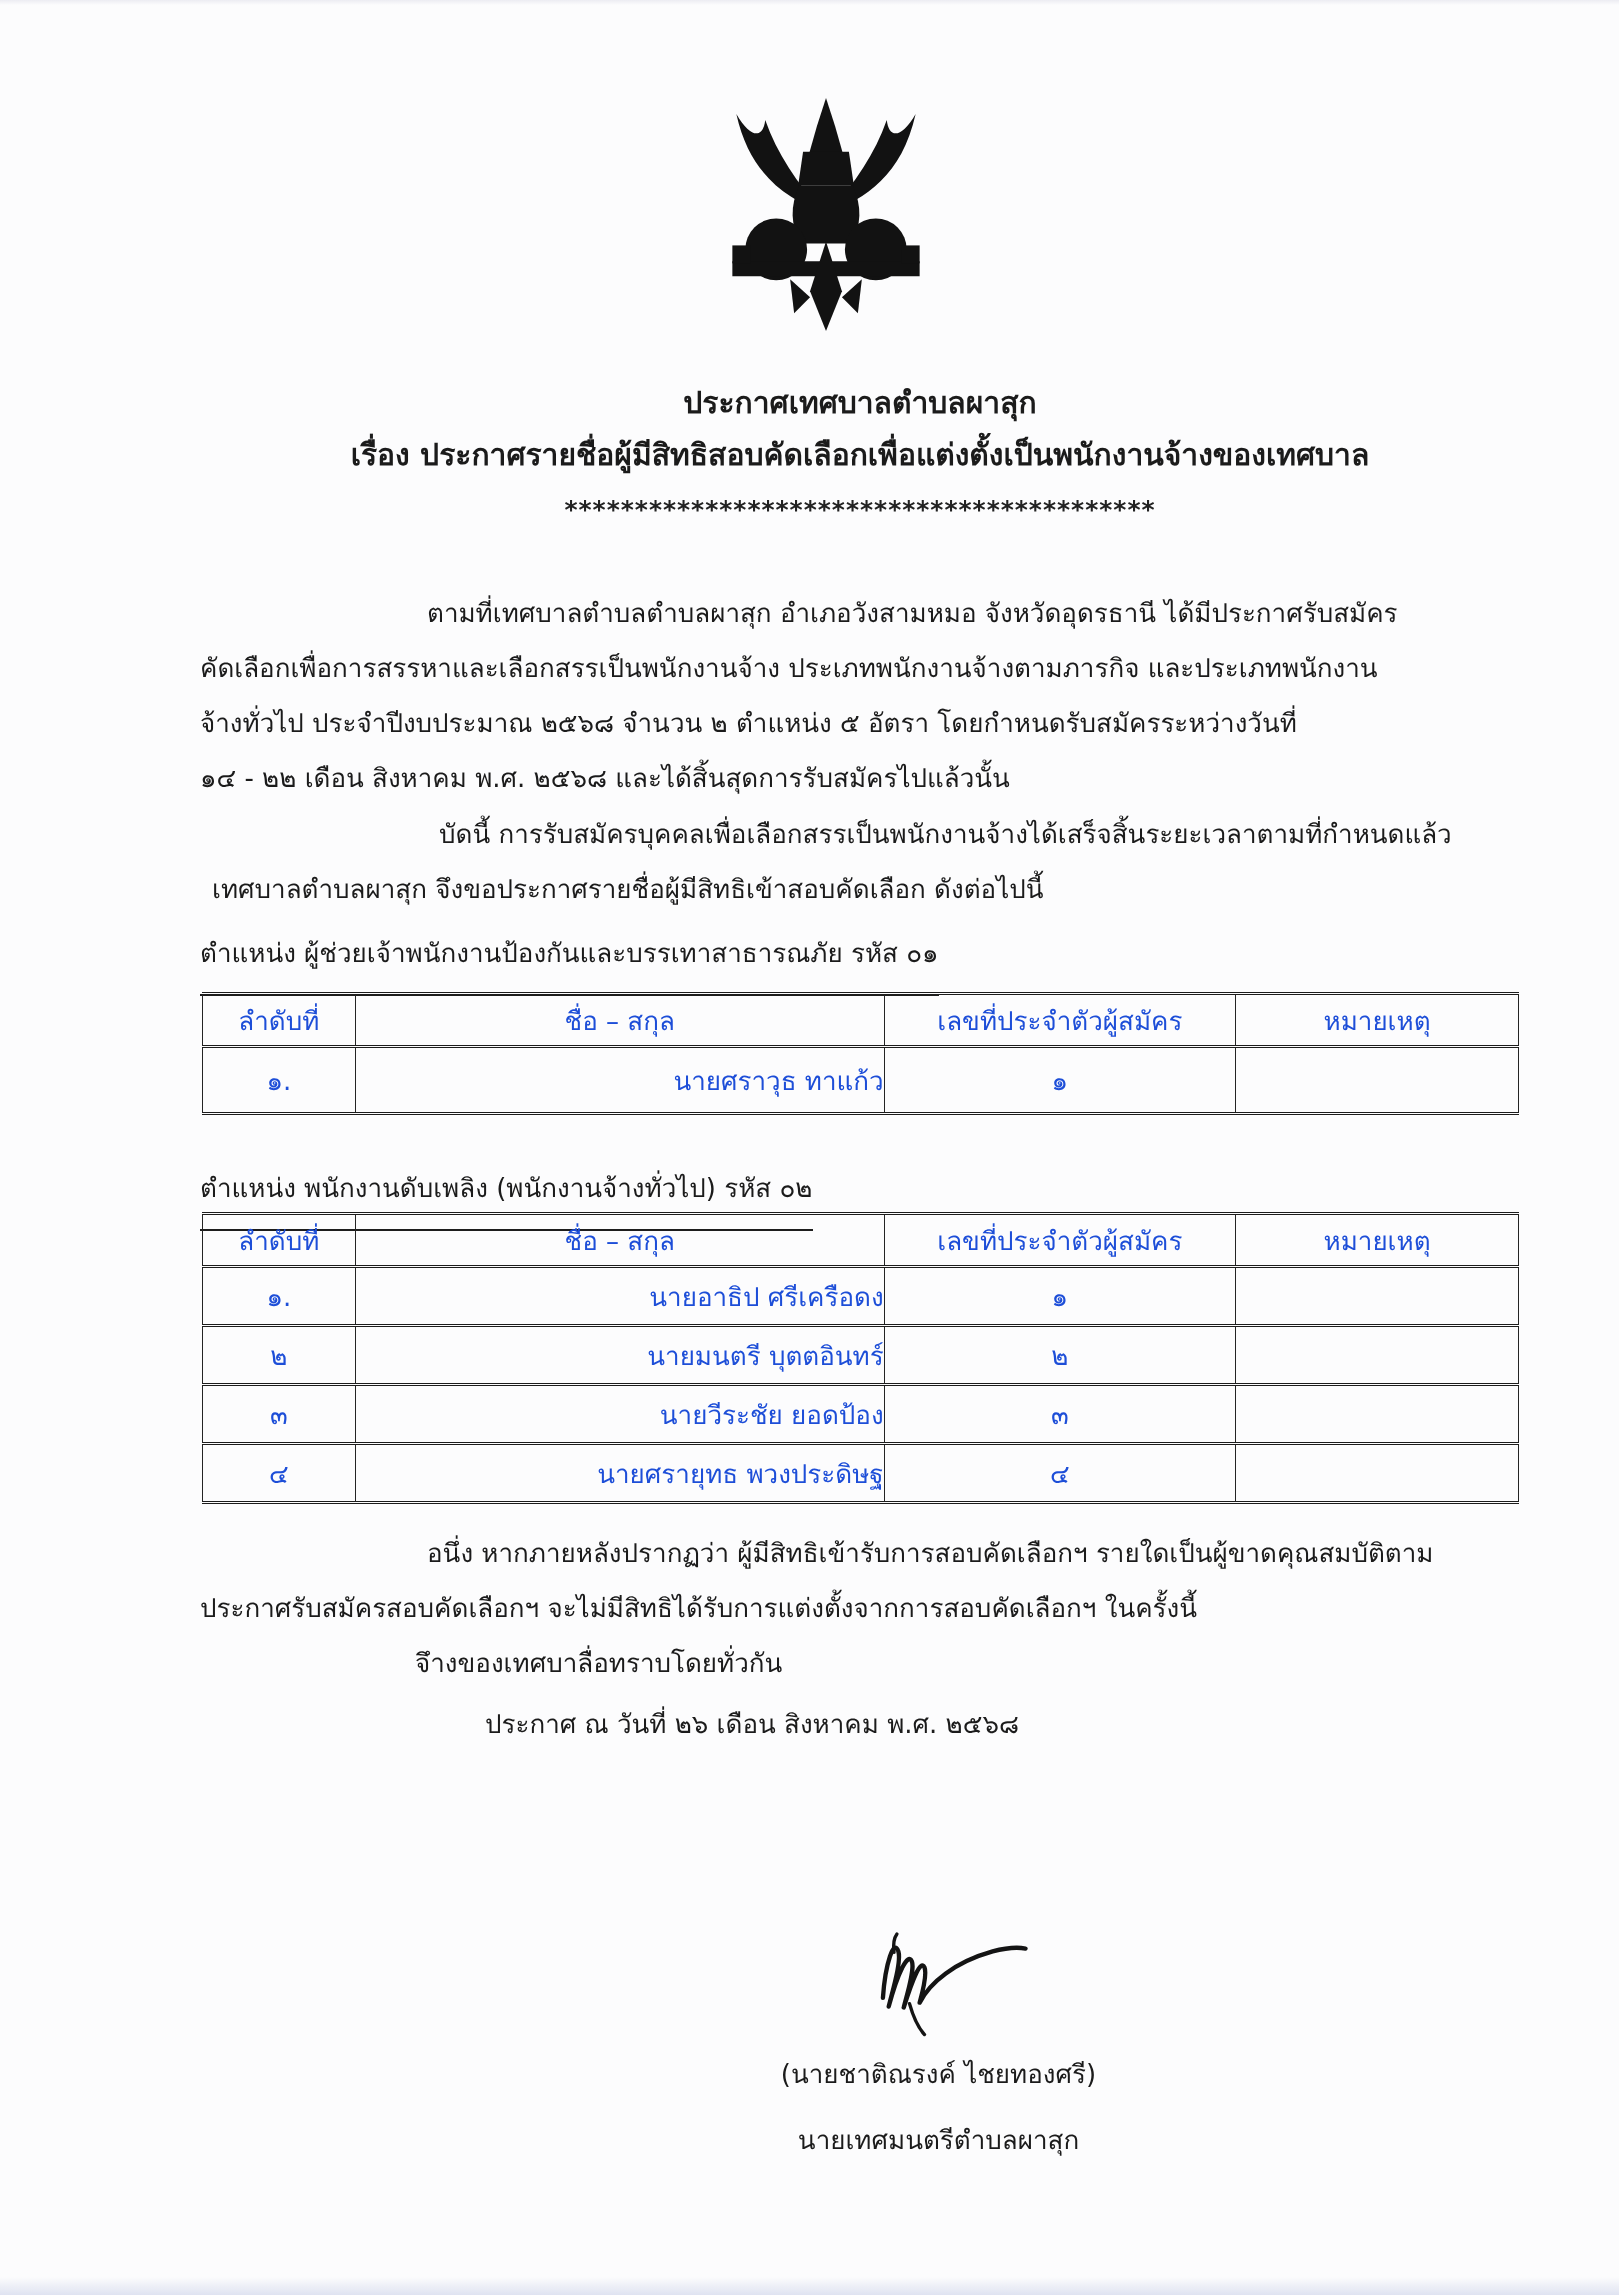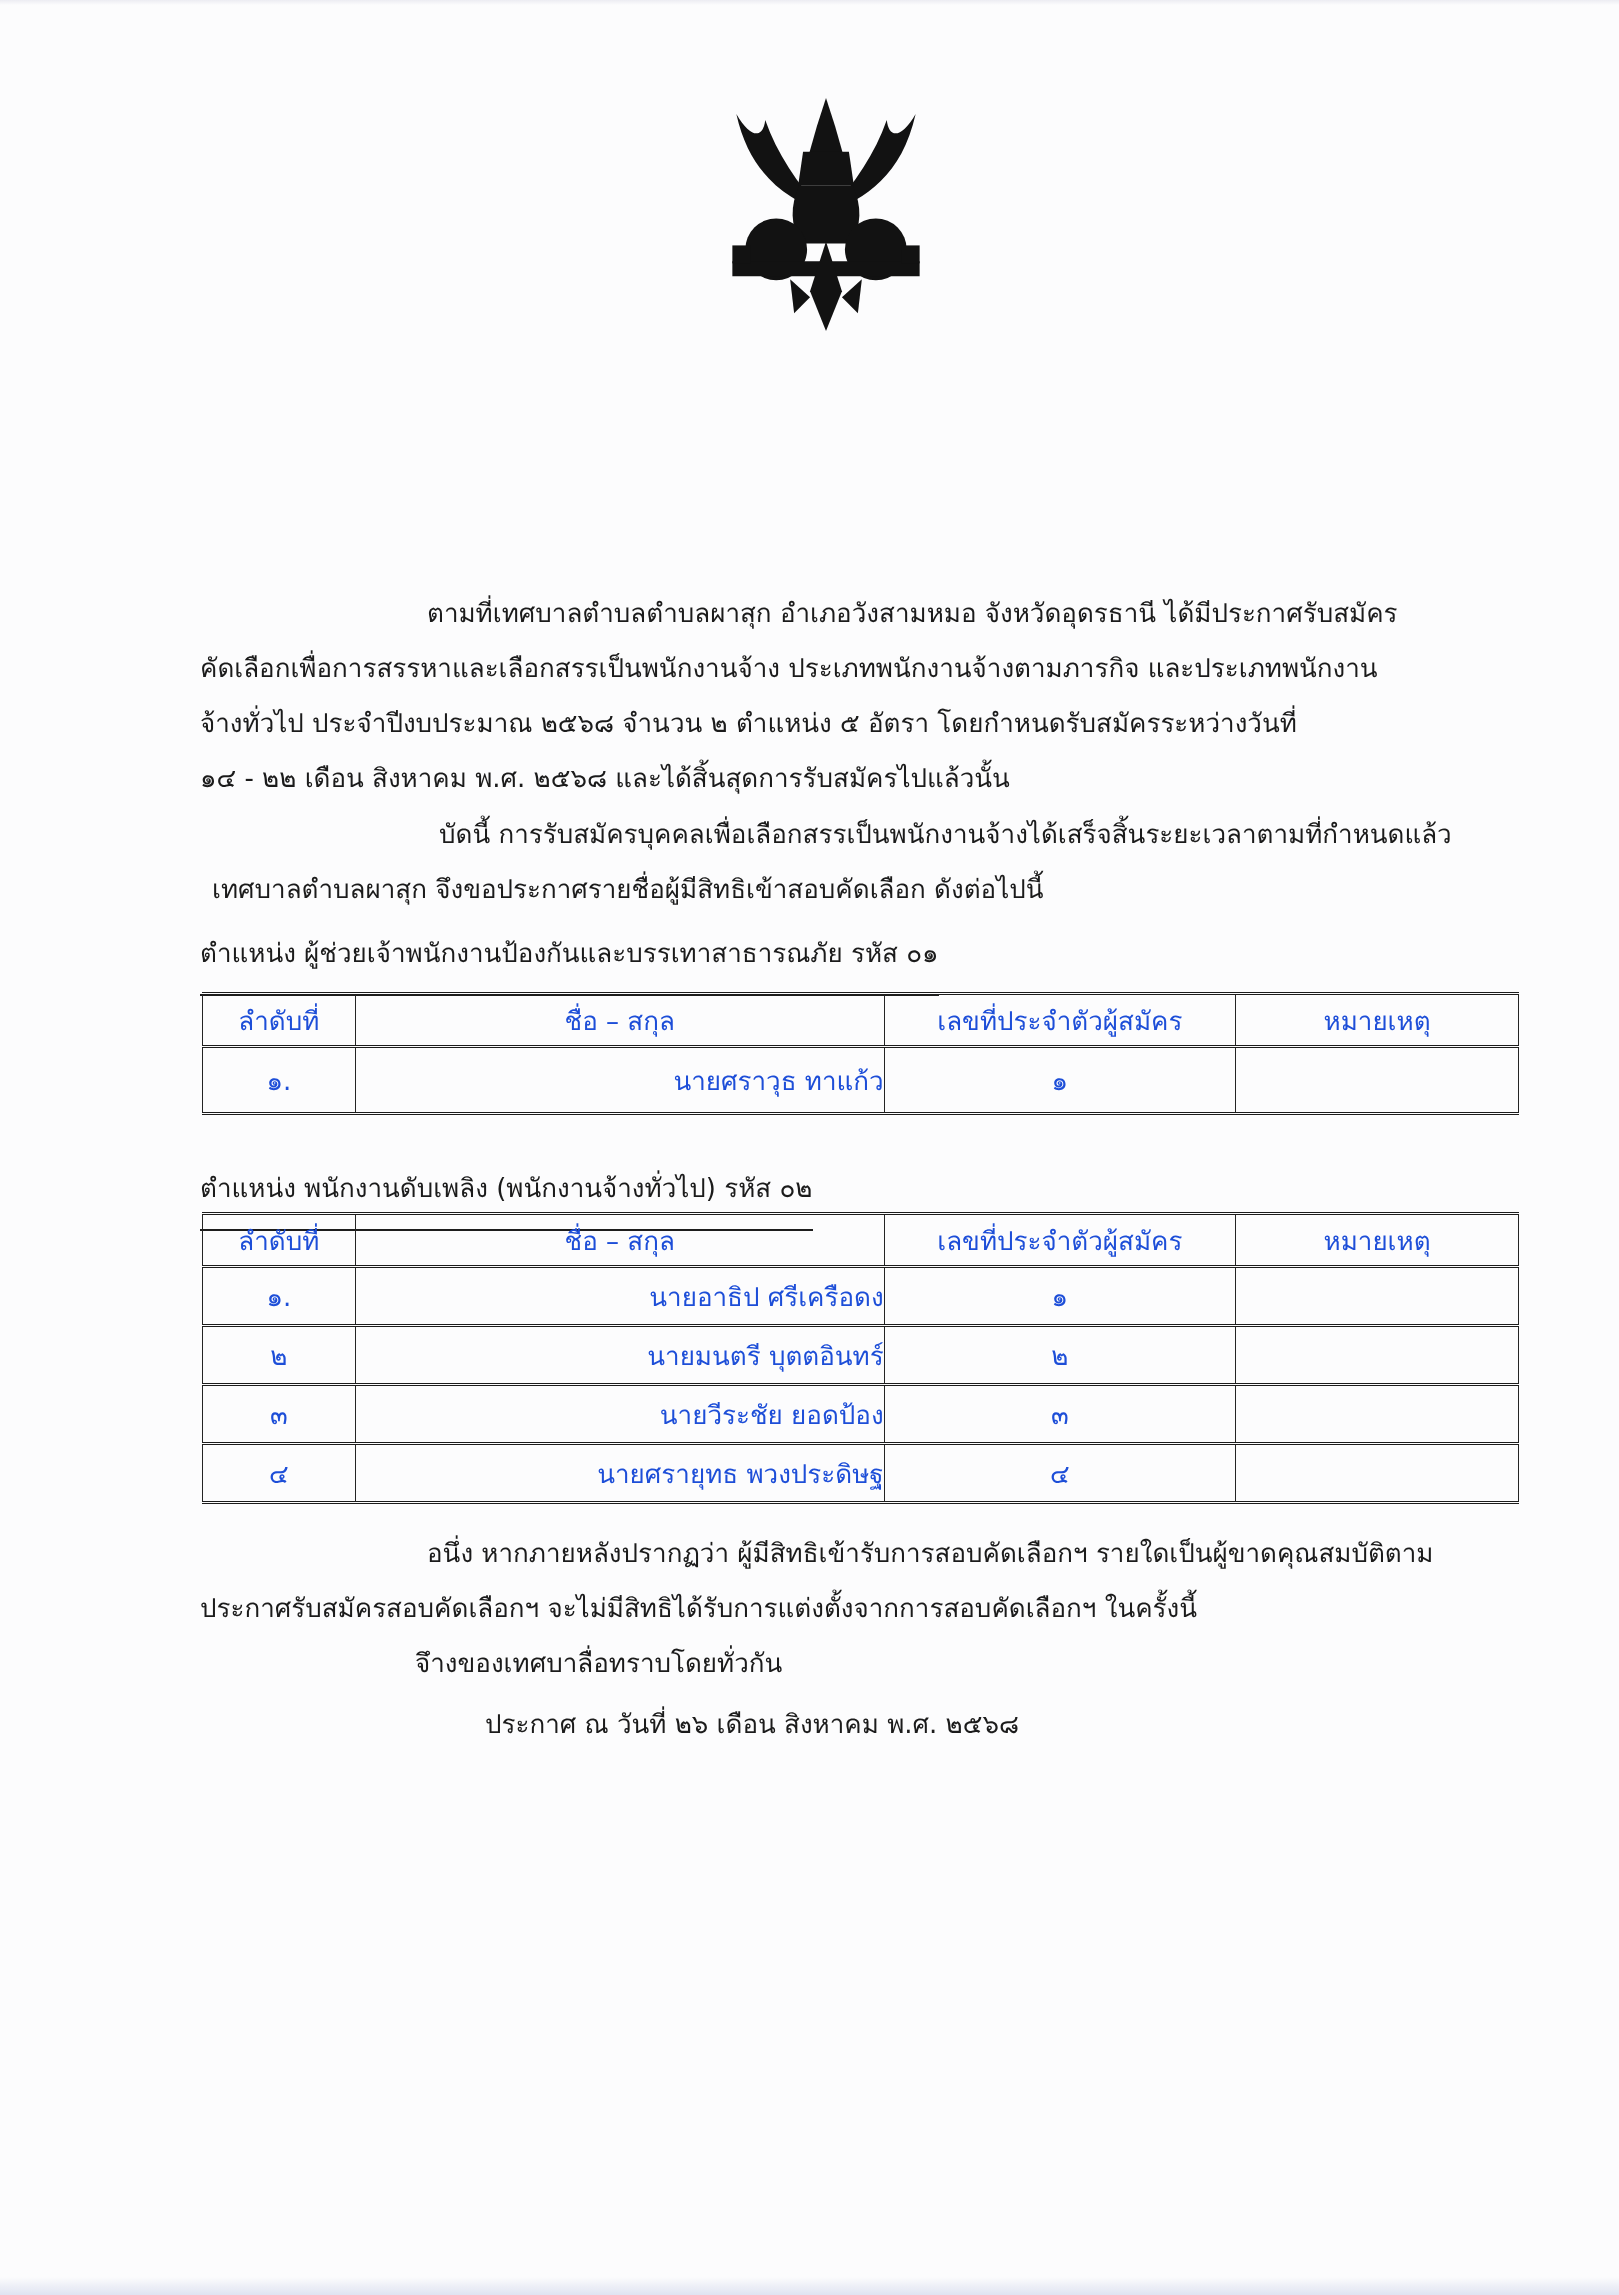--- a/index.html
+++ b/index.html
@@ -96,20 +96,25 @@
       <circle cx="170" cy="158" r="31"></circle>
       <path d="M26,170 L214,170 L214,185 L26,185 Z"></path>
       <path d="M26,154 L44,154 L44,172 L26,172 Z"></path>
       <path d="M196,154 L214,154 L214,172 L196,172 Z"></path>
       <path d="M120,150 L136,200 L120,240 L104,200 Z"></path>
       <path d="M84,188 L104,206 L88,222 Z"></path>
       <path d="M156,188 L136,206 L152,222 Z"></path>
     </svg>
   </div>
 
+  <div class="title-block">
+    <div class="title-line">ประกาศเทศบาลตำบลผาสุก</div>
+    <div class="title-line">เรื่อง ประกาศรายชื่อผู้มีสิทธิสอบคัดเลือกเพื่อแต่งตั้งเป็นพนักงานจ้างของเทศบาล</div>
+    <div class="separator-line">******************************************</div>
+  </div>
 
   <div class="textblock" style="top:585px;">
     <div class="tline indent1">ตามที่เทศบาลตำบลตำบลผาสุก อำเภอวังสามหมอ จังหวัดอุดรธานี ได้มีประกาศรับสมัคร</div>
     <div class="tline">คัดเลือกเพื่อการสรรหาและเลือกสรรเป็นพนักงานจ้าง ประเภทพนักงานจ้างตามภารกิจ  และประเภทพนักงาน</div>
     <div class="tline">จ้างทั่วไป  ประจำปีงบประมาณ ๒๕๖๘  จำนวน  ๒  ตำแหน่ง  ๕ อัตรา   โดยกำหนดรับสมัครระหว่างวันที่</div>
     <div class="tline">๑๔ - ๒๒  เดือน  สิงหาคม  พ.ศ. ๒๕๖๘  และได้สิ้นสุดการรับสมัครไปแล้วนั้น</div>
   </div>
 
   <div class="textblock" style="top:806px;margin-left:12px;">
     <div class="tline indent1">บัดนี้ การรับสมัครบุคคลเพื่อเลือกสรรเป็นพนักงานจ้างได้เสร็จสิ้นระยะเวลาตามที่กำหนดแล้ว</div>
@@ -193,16 +198,27 @@
   </table>
 
   <div class="textblock" style="top:1525px;">
     <div class="tline indent1">อนึ่ง  หากภายหลังปรากฏว่า  ผู้มีสิทธิเข้ารับการสอบคัดเลือกฯ  รายใดเป็นผู้ขาดคุณสมบัติตาม</div>
     <div class="tline">ประกาศรับสมัครสอบคัดเลือกฯ  จะไม่มีสิทธิได้รับการแต่งตั้งจากการสอบคัดเลือกฯ  ในครั้งนี้</div>
     <div class="tline indent2">จึางของเทศบาลื่อทราบโดยทั่วกัน</div>
   </div>
 
   <div class="date-line">ประกาศ  ณ  วันที่  ๒๖   เดือน  สิงหาคม   พ.ศ.  ๒๕๖๘</div>
 
+  <div class="signature-block">
+    <div class="signature-art">
+      <svg viewBox="0 0 420 300" xmlns="http://www.w3.org/2000/svg" fill="none" stroke="#141414" stroke-linecap="round" stroke-linejoin="round">
+        <path stroke-width="9" d="M95,190 C100,118 118,66 127,94 C133,115 117,168 107,208 C126,138 147,94 155,115 C161,132 146,178 138,210 C157,150 173,110 181,127 C187,142 177,178 171,200 C192,158 244,116 322,94 C352,86 374,85 390,88"></path>
+        <path stroke-width="7" d="M150,202 C159,234 170,254 181,266"></path>
+        <path stroke-width="7" d="M118,96 C116,80 118,66 124,58"></path>
+      </svg>
+    </div>
+    <div class="sig-name">(นายชาติณรงค์  ไชยทองศรี)</div>
+    <div class="sig-title">นายเทศมนตรีตำบลผาสุก</div>
+  </div>
 
   <div class="scan-bottom-artifact"></div>
 </div>
 
 
 </body></html>

